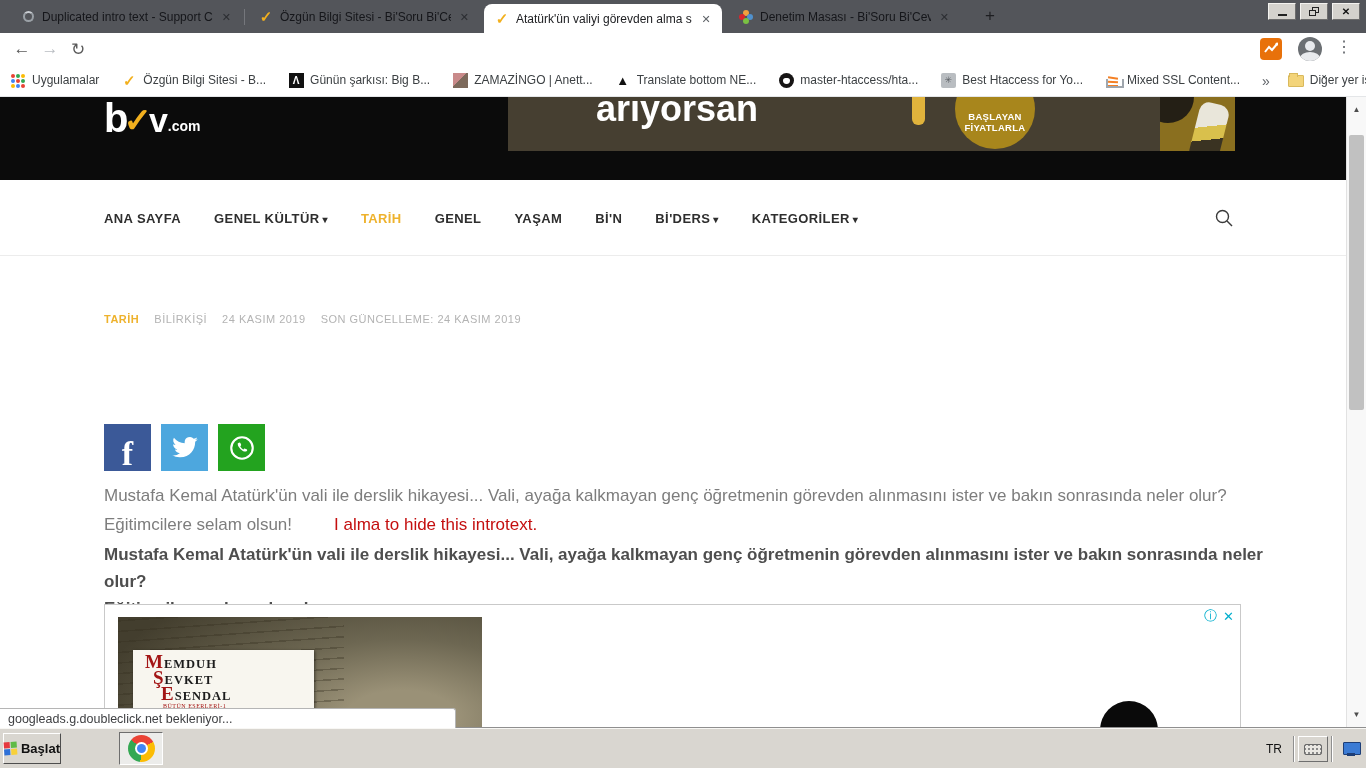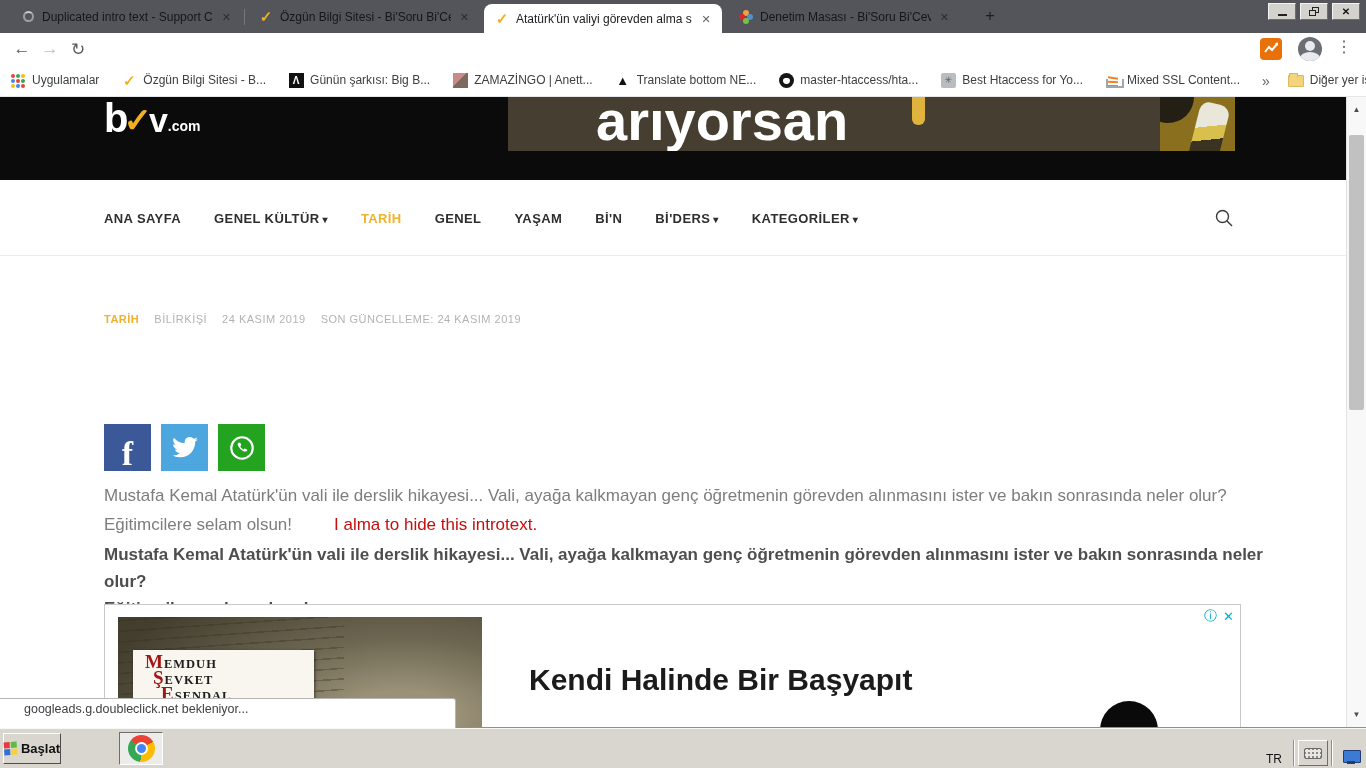--- a/index.html
+++ b/index.html
@@ -71,21 +71,21 @@
 
   .siteheader { position:absolute; left:0; top:0; width:1346px; height:83px; background:#0b0b0b; }
   .logo { position:absolute; left:104px; top:4px; display:flex; align-items:flex-end; color:#fff; font-weight:bold; }
   .logo .lg-b { font-size:40px; line-height:34px; letter-spacing:-2px; }
   .logo .lg-check { color:#f2b01e; font-size:34px; line-height:30px; margin:0 -3px; }
   .logo .lg-v { font-size:34px; line-height:30px; }
   .logo .lg-tld { font-size:14px; line-height:18px; }
 
   .banner { position:absolute; left:508px; top:0; width:727px; height:54px; background:#463f31; overflow:hidden; cursor:pointer; }
   .bn-apos { position:absolute; left:-2px; top:-60px; color:#fff; font-size:96px; font-weight:bold; }
-  .bn-word { position:absolute; left:88px; top:-9px; color:#fff; font-size:56px; font-weight:bold; letter-spacing:0; }
+  .bn-word { position:absolute; left:88px; top:-9px; color:#fff; font-size:36px; font-weight:bold; letter-spacing:0; }
   .bn-tv { position:absolute; left:322px; top:-22px; color:#fff; font-size:62px; font-weight:bold; }
   .bn-tick { position:absolute; left:404px; top:-8px; width:13px; height:36px; background:#e0b33c; border-radius:6px; }
   .bn-badge { position:absolute; left:447px; top:-28px; width:80px; height:80px; border-radius:50%; background:#a8861c; color:#fff; text-align:center; }
   .bn-badge div { font-size:9.5px; font-weight:bold; letter-spacing:.3px; }
   .bn-b1 { margin-top:42px; } 
   .bn-player { position:absolute; left:652px; top:0; width:75px; height:54px; background:#8a6f1f; overflow:hidden; }
   .bn-player::before { content:""; position:absolute; left:-18px; top:-26px; width:52px; height:52px; border-radius:50%; background:#241f15; }
   .bn-player::after { content:""; position:absolute; left:34px; top:6px; width:30px; height:60px; background:linear-gradient(160deg,#e9e6da 0 40%, #d9c04c 40% 60%, #3a3322 60%); transform:rotate(14deg); border-radius:10px; }
 
   .navbar { position:absolute; left:0; top:83px; width:1346px; height:76px; background:#fff; border-bottom:1px solid #ececec; }
@@ -128,37 +128,37 @@
   .ad-headline { position:absolute; left:424px; top:58px; font-size:30px; font-weight:bold; color:#1b1b1b; }
   .ad-circle { position:absolute; left:995px; top:96px; width:58px; height:58px; border-radius:50%; background:#0a0a0a; }
 
   
   .scrollbar { position:absolute; right:0; top:0; width:20px; height:631px; background:#f8f8f8; border-left:1px solid #e2e2e2; }
   .sb-btn { position:absolute; left:0; width:19px; height:26px; text-align:center; color:#4d4d4d; font-size:8px; line-height:26px; cursor:pointer; }
   .sb-up { top:0; } .sb-down { bottom:0; }
   .sb-thumb { position:absolute; left:2px; top:38px; width:15px; height:275px; background:#c1c1c1; border-radius:2px; cursor:pointer; }
 
   
-  .statusbubble { position:absolute; left:0; bottom:0; width:456px; height:30px; background:#fff; border:1px solid #b5b5b5; border-left:none; border-bottom:none; border-top-right-radius:3px; font-size:12.5px; color:#3f4043; line-height:20px; padding-left:24px; z-index:5; }
+  .statusbubble { position:absolute; left:0; bottom:0; width:456px; height:20px; background:#fff; border:1px solid #b5b5b5; border-left:none; border-bottom:none; border-top-right-radius:3px; font-size:12.5px; color:#3f4043; line-height:20px; padding-left:8px; z-index:5; }
 
   
   .taskbar { position:absolute; left:0; top:728px; width:1366px; height:40px; background:#d9d6d0; border-top:1px solid #f8f7f4; box-shadow:0 -1px 0 #8f8f8f; display:flex; align-items:center; }
   .startbtn { position:absolute; left:3px; top:4px; width:58px; height:31px; background:#d9d6d0; border:1px solid; border-color:#fff #4d4d4d #4d4d4d #fff; display:flex; align-items:center; justify-content:center; gap:4px; cursor:pointer; }
   .winflag { display:grid; grid-template-columns:6px 6px; grid-gap:1px; transform:rotate(-4deg); }
   .winflag i { width:6px; height:6px; }
   .start-label { font-size:13px; font-weight:bold; color:#111; }
   .qbtn { position:absolute; top:3px; width:44px; height:33px; display:flex; align-items:center; justify-content:center; cursor:pointer; }
   .qbtn.ps { left:70px; border:1px solid; border-color:#fff #6e6e6e #6e6e6e #fff;margin-top:48px; }
   .qbtn.chrome { left:119px; background:#ececea; border:1px solid; border-color:#6e6e6e #fff #fff #6e6e6e; }
   .ps-icon { width:28px; height:28px; background:#1c3f94; border:2px solid #8ab0e8; border-radius:3px; color:#cfe3ff; font-size:13px; font-weight:bold; text-align:center; line-height:24px; }
   .chrome-icon { position:relative; width:27px; height:27px; border-radius:50%; background:conic-gradient(from -50deg, #ea4335 0 110deg, #fbbc05 110deg 235deg, #34a853 235deg 360deg); }
   .chrome-icon::before { content:""; position:absolute; inset:7px; background:#fff; border-radius:50%; }
   .chrome-icon::after { content:""; position:absolute; inset:9px; background:#4285f4; border-radius:50%; }
 
-  .tray { position:absolute; right:4px; top:3px; height:34px; display:flex; align-items:flex-end; }
+  .tray { position:absolute; right:4px; top:3px; height:34px; display:flex; align-items:center; }
   .tray-lang { font-size:12px; color:#111; padding:0 8px; }
   .tray-sep { width:2px; height:26px; border-left:1px solid #8f8f8f; border-right:1px solid #fff; margin:0 3px; }
   .kb-btn { width:30px; height:26px; border:1px solid; border-color:#fff #6e6e6e #6e6e6e #fff; display:flex; align-items:center; justify-content:center; }
   .kb-icon { width:18px; height:11px; border:1px solid #6a6a6a; border-radius:2px; background:#e9e7e2;
       background-image:radial-gradient(#8a8a8a 1px, transparent 1px); background-size:4px 4px; background-position:2px 2px; }
   .tray-panel { display:flex; align-items:center; gap:10px; border:1px solid; border-color:#8f8f8f #fff #fff #8f8f8f; height:32px; padding:0 8px; margin-left:4px; }
   .tray-chevron { font-size:13px; font-weight:bold; color:#333; transform:rotate(90deg); }
   .tray-flag { position:relative; width:16px; height:15px; }
   .tray-flag::before { content:""; position:absolute; left:2px; top:0; width:2px; height:15px; background:#5a5a5a; }
   .tray-flag::after { content:""; position:absolute; left:4px; top:1px; width:11px; height:8px; border:1.5px solid #5a5a5a; border-left:none; background:#eceae5; }
@@ -317,20 +317,24 @@
       <div class="logo">
         <span class="lg-b">b</span>
           <span class="lg-check">✓</span>
           <span class="lg-v">v</span>
           <span class="lg-tld">.com</span>
       </div>
       <div class="banner">
         <span class="bn-apos">’</span>
         <span class="bn-word">arıyorsan</span>
         <span class="bn-tick"></span>
+        <div class="bn-badge">
+          <div class="bn-b1">BAŞLAYAN</div>
+          <div>FİYATLARLA</div>
+        </div>
         <div class="bn-player"></div>
       </div>
     </div>
 
     <div class="navbar">
       <div class="nav-items">
         <span class="nav-item">ANA SAYFA</span>
         <span class="nav-item"><span>GENEL KÜLTÜR</span><span class="nav-caret">▾</span></span>
         <span class="nav-item current">TARİH</span>
         <span class="nav-item">GENEL</span>
@@ -389,21 +393,20 @@
       </div>
       <div class="ad-img">
         <div class="book-card">
           <div class="book-line">MEMDUH</div>
           <div class="book-line l2">ŞEVKET</div>
           <div class="book-line l3">ESENDAL</div>
           <div class="book-series">BÜTÜN ESERLERİ-1</div>
         </div>
         <div class="book-sub">ayaşlı ile kiracıları</div>
       </div>
-      <div class="ad-headline">Kendi Halinde Bir Başyapıt</div>
       <div class="ad-circle"></div>
     </div>
 
     <div class="scrollbar">
       <div class="sb-btn sb-up">▲</div>
       <div class="sb-thumb"></div>
       <div class="sb-btn sb-down">▼</div>
     </div>
 
     <div class="statusbubble">googleads.g.doubleclick.net bekleniyor...</div>

